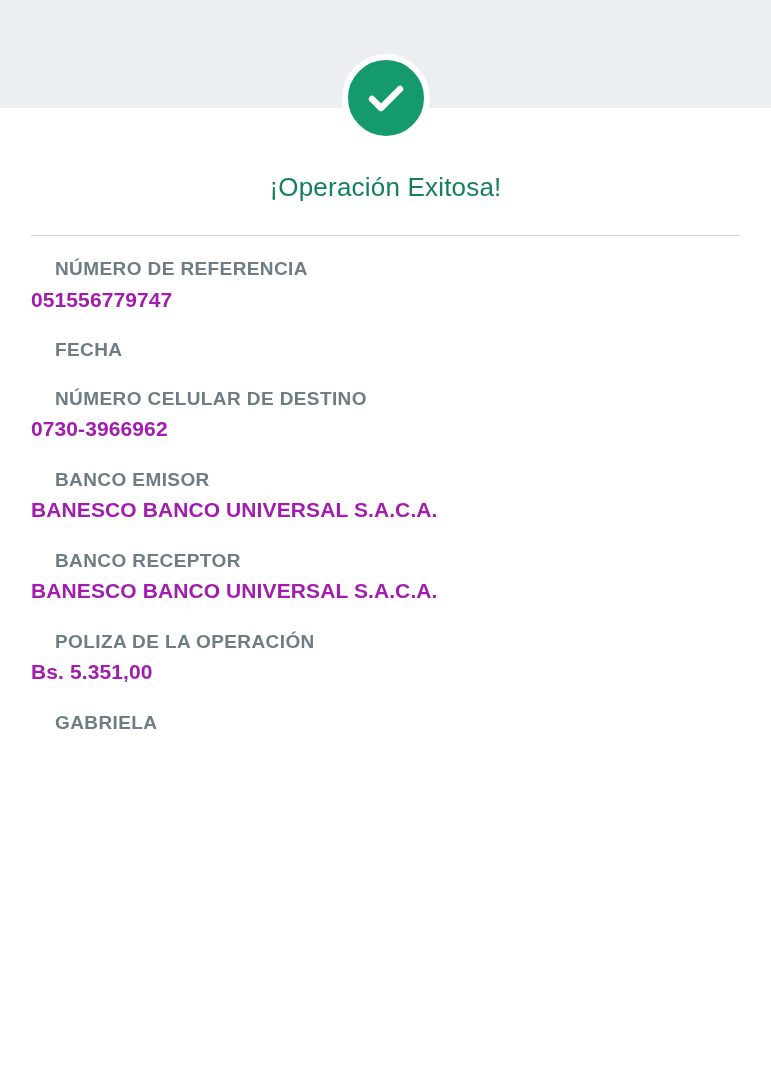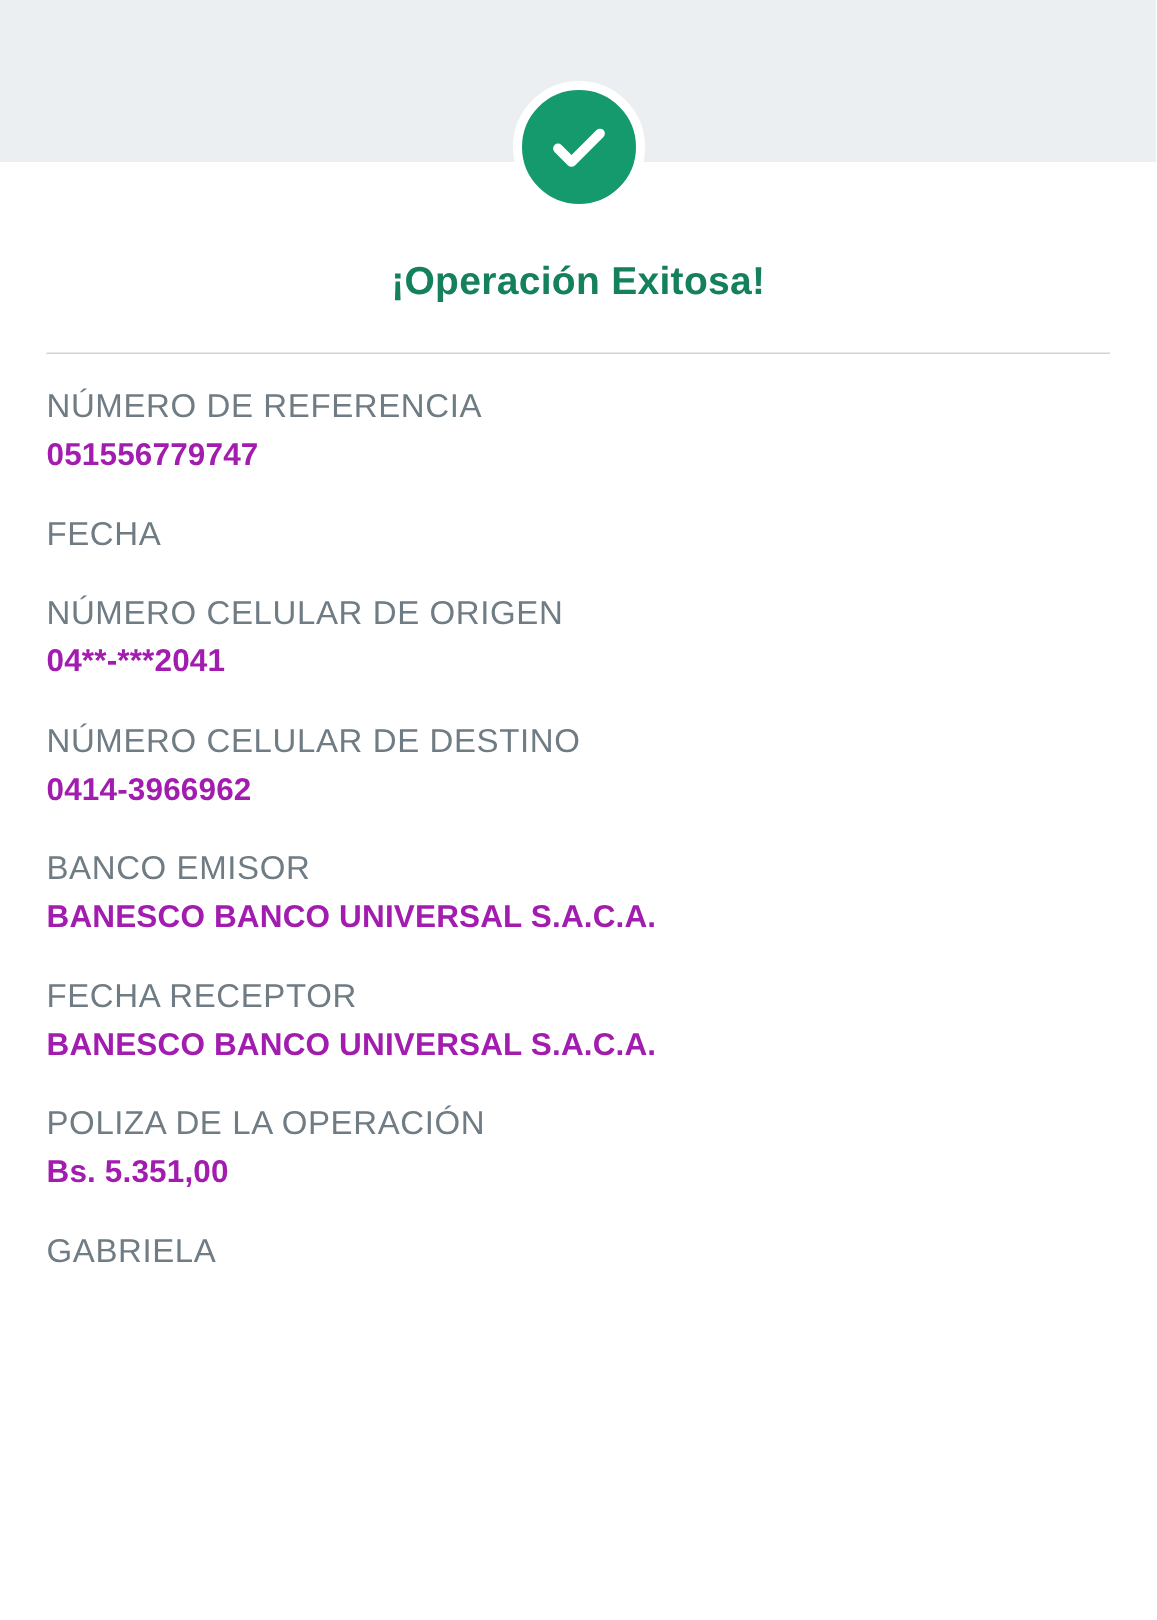--- a/index.html
+++ b/index.html
@@ -59,45 +59,46 @@
     padding: 0 31px;
     box-sizing: border-box;
     width: 771px;
   }
 
   .title {
     margin-top: 172px;
     text-align: center;
     color: #15805c;
     font-size: 26px;
-    font-weight: 700;
+    font-weight: 400;
     letter-spacing: 0.2px;
   }
 
   .divider {
     margin: 32px 0 0 0;
     height: 1px;
     background: #cfd4d7;
     width: 709px;
   }
 
   .rows {
     padding-top: 20px;
   }
 
   .row {
     margin-bottom: 23px;
   }
 
   .row-label {
     color: #6f7c84;
-    font-size: 22px;
-    font-weight: 400;
+    font-size: 19px;
+    font-weight: 700;
     letter-spacing: 0.4px;
     line-height: 1.35;
+    margin-left: 24px;
   }
 
   .row-value {
     color: #a21caf;
     font-size: 21px;
     font-weight: 700;
     letter-spacing: 0.1px;
     line-height: 1.4;
     margin-top: 3px;
   }
@@ -127,38 +128,34 @@
 
       <div class="row">
         <div class="row-label">NÚMERO DE REFERENCIA</div>
         <div class="row-value">051556779747</div>
       </div>
 
       <div class="row">
         <div class="row-label">FECHA</div>
       </div>
 
-      <div class="row">
-        <div class="row-label">NÚMERO CELULAR DE ORIGEN</div>
-        <div class="row-value">04**-***2041</div>
-      </div>
 
       <div class="row">
         <div class="row-label">NÚMERO CELULAR DE DESTINO</div>
-        <div class="row-value">0414-3966962</div>
+        <div class="row-value">0730-3966962</div>
       </div>
 
 
       <div class="row">
         <div class="row-label">BANCO EMISOR</div>
         <div class="row-value">BANESCO BANCO UNIVERSAL S.A.C.A.</div>
       </div>
 
       <div class="row">
-        <div class="row-label">FECHA RECEPTOR</div>
+        <div class="row-label">BANCO RECEPTOR</div>
         <div class="row-value">BANESCO BANCO UNIVERSAL S.A.C.A.</div>
       </div>
 
       <div class="row">
         <div class="row-label">POLIZA DE LA OPERACIÓN</div>
         <div class="row-value">Bs. 5.351,00</div>
       </div>
 
       <div class="row">
         <div class="row-label">GABRIELA</div>

